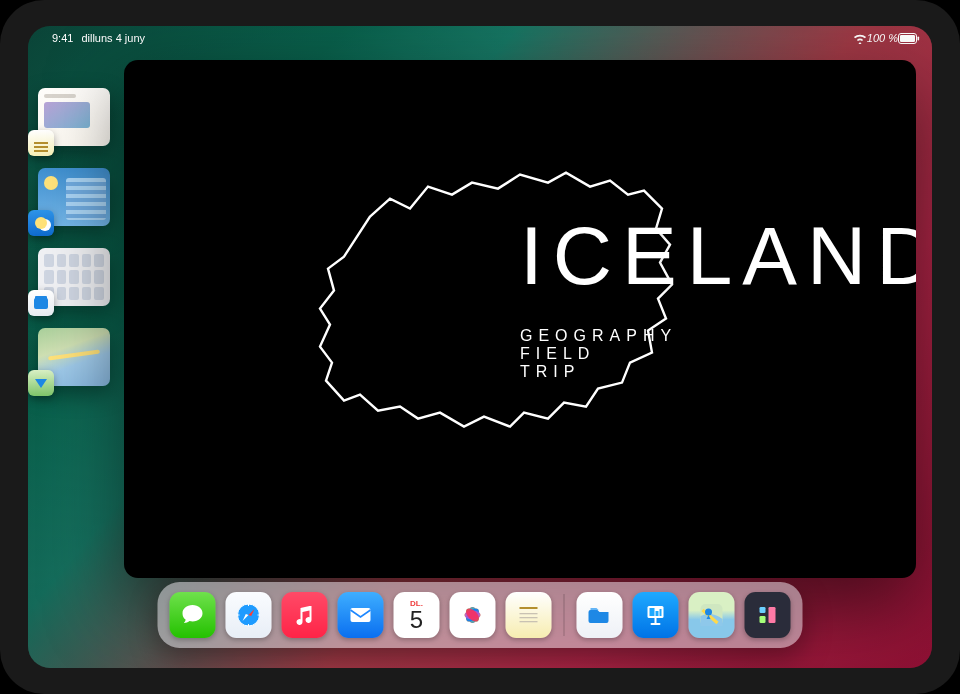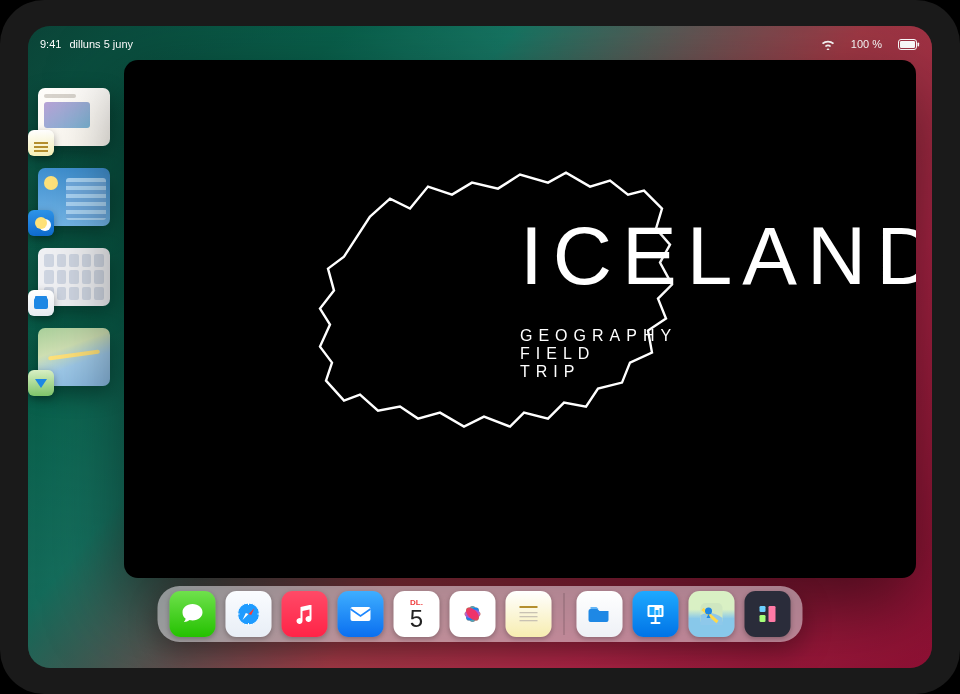--- a/index.html
+++ b/index.html
@@ -20,28 +20,28 @@
     background: linear-gradient(130deg,#0d5646 0%,#0a6f57 22%,#1a8a74 34%,#d04a5a 58%,#df2f5a 75%,#bc1544 100%);
   }
   .vignette {
     position:absolute; inset:0;
     background: radial-gradient(ellipse at 40% 40%, rgba(0,0,0,0), rgba(0,0,0,.25) 80%);
     pointer-events:none;
   }
 
   
   .status-bar {
-    position: absolute; top: 6px; left: 0; right: 0;
-    height: 18px; display: flex; align-items: flex-end;
+    position: absolute; top: 6px; left: 12px; right: 0;
+    height: 18px; display: flex; align-items: flex-start;
     justify-content: space-between;
     padding: 0 12px;
     color: #fff; font-size: 11px; font-weight: 500;
   }
   .status-left { display:flex; gap:8px; align-items:center; }
-  .status-right { display:flex; gap:16px; align-items:center; }
+  .status-right { display:flex; gap:0; align-items:center;font-style:italic; }
 
   .wifi-icon, .battery-icon { display:inline-flex; }
 
   
   .switcher {
     position:absolute; left:10px; top:62px;
     display:flex; flex-direction:column; gap:22px;
   }
   .thumb {
     width:72px; height:58px;
@@ -123,22 +123,22 @@
   .slide .subtitle {
     position:absolute; left:0; right:0; top:52%;
     text-align:center; color:#fff;
     font-size:16px; letter-spacing:6px; font-weight:500;
   }
 
   
   .dock {
     position:absolute;
     left:50%; transform:translateX(-50%);
-    bottom:26px;
-    height:56px;
+    bottom:20px;
+    height:66px;
     padding:8px 12px;
     background:rgba(230,230,235,.52);
     backdrop-filter: blur(20px);
     border-radius:22px;
     display:flex; align-items:center; gap:10px;
     box-shadow:0 10px 28px rgba(0,0,0,.35);
   }
   .dock .sep {
     width:1px; height:42px;
     background:rgba(0,0,0,.22);
@@ -169,21 +169,21 @@
 </head>
 <body>
 
 <div class="bezel">
   <div class="screen">
     <div class="vignette"></div>
 
     <div class="status-bar">
       <div class="status-left">
         <span>9:41</span>
-        <span>dilluns 5 juny</span>
+        <span>dilluns 4 juny</span>
       </div>
       <div class="status-right">
         <span class="wifi-icon">
           <svg width="14" height="11" viewBox="0 0 14 11">
               <path fill="#fff" d="M7 9.5a1.3 1.3 0 110 2.6 1.3 1.3 0 010-2.6zm-3.2-2.6a5 5 0 016.4 0l-1.2 1.2a3.2 3.2 0 00-4 0zM.9 4a9.3 9.3 0 0112.2 0l-1.2 1.2a7.5 7.5 0 00-9.8 0z"></path>
             </svg>
         </span>
         <span>100 %</span>
         <span class="battery-icon">
           <svg width="22" height="11" viewBox="0 0 22 11">

